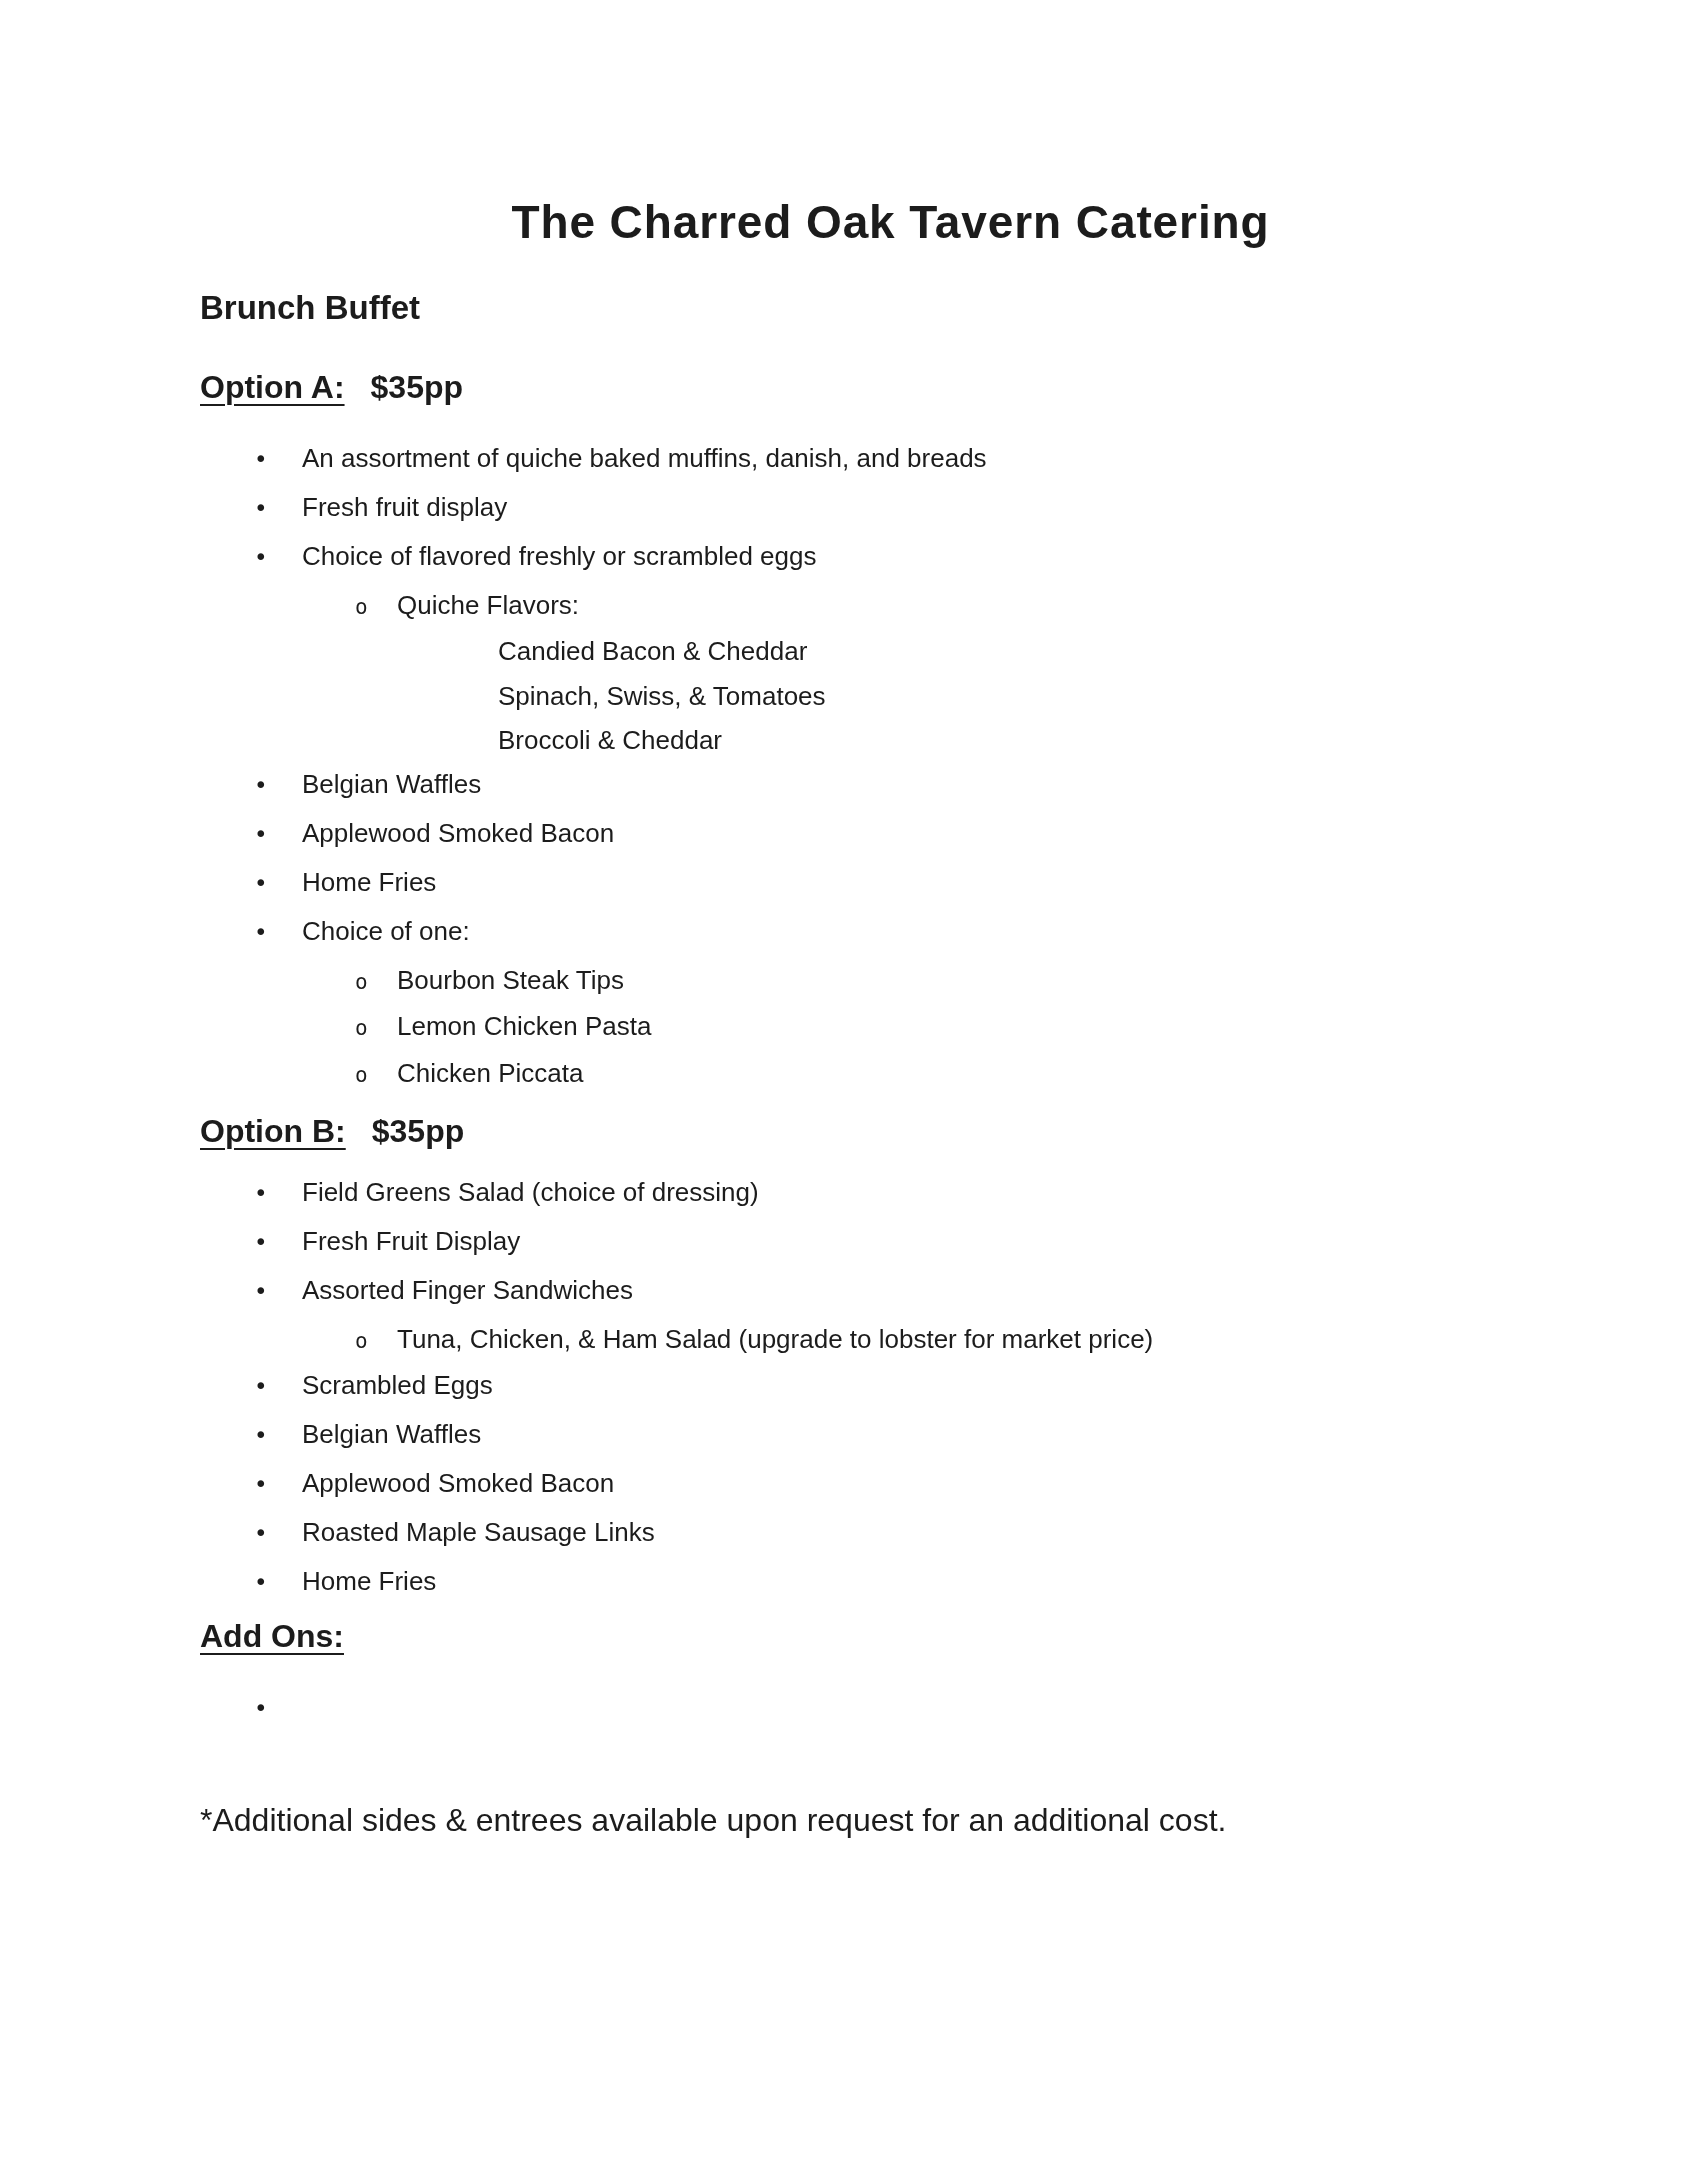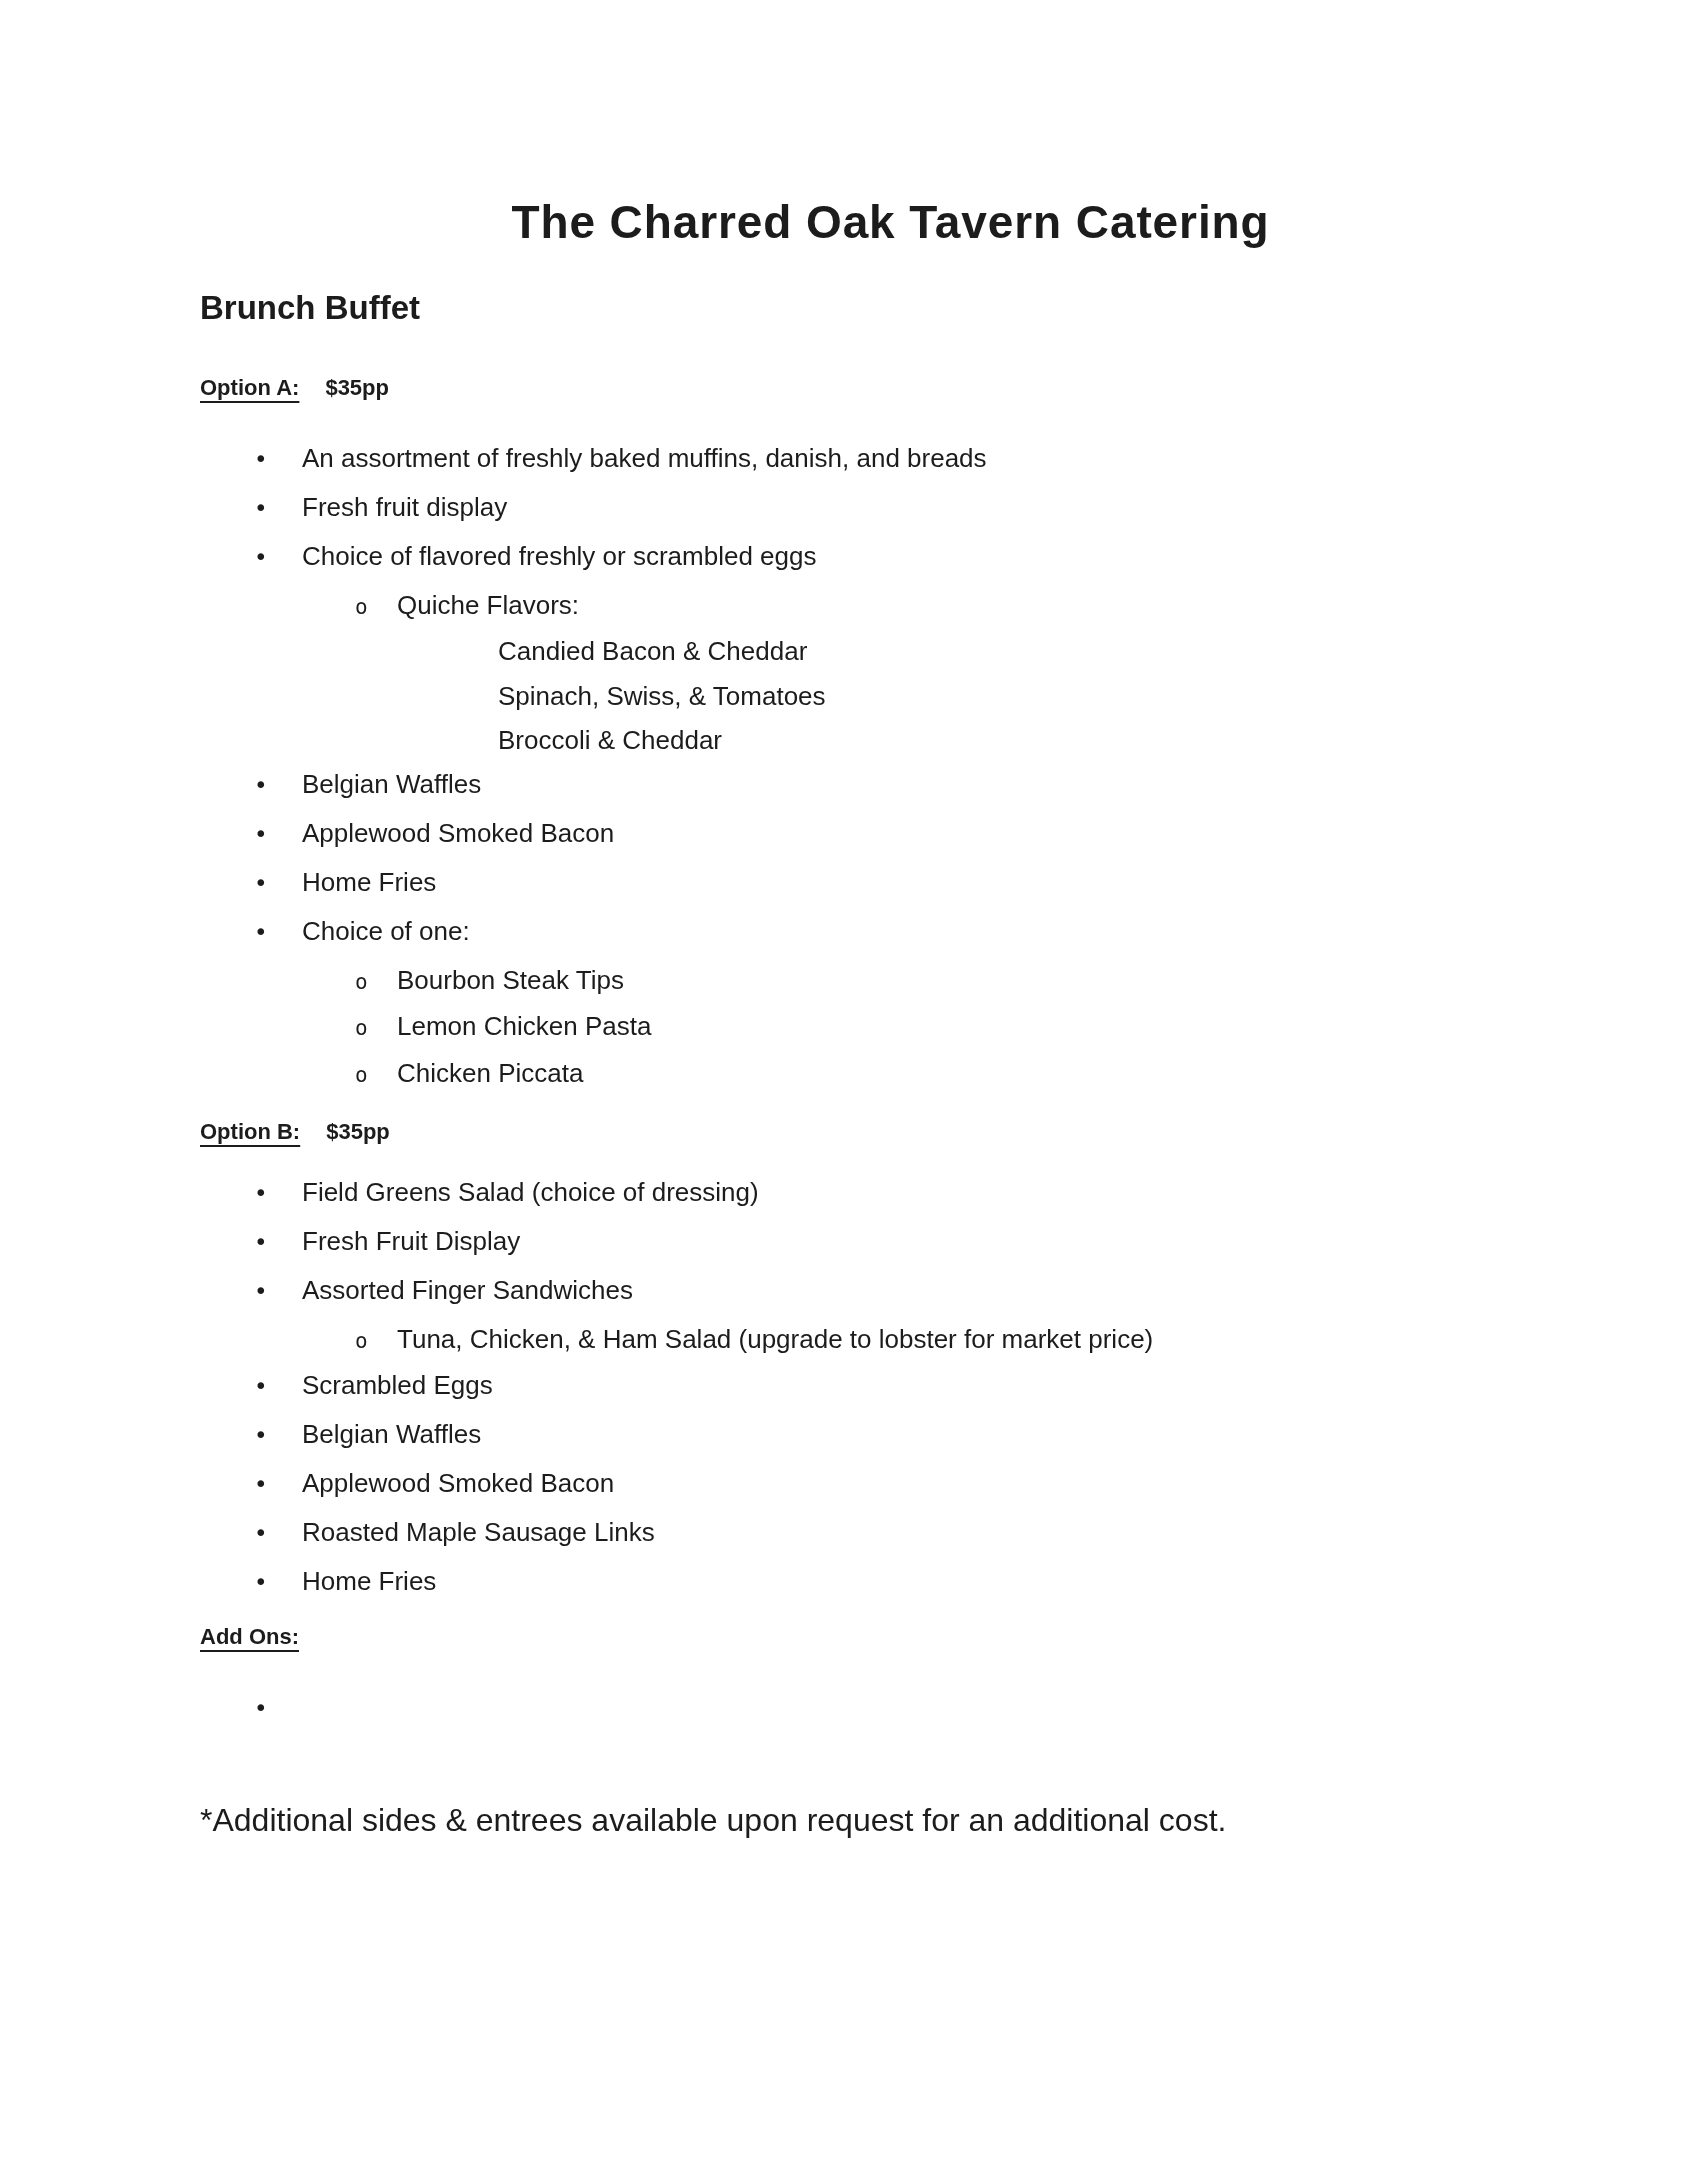--- a/index.html
+++ b/index.html
@@ -28,21 +28,21 @@
     white-space: nowrap;
   }
   .doc-subtitle {
     text-align: left;
     font-size: 33px;
     line-height: 39px;
     font-weight: 700;
     margin-top: 39px;
   }
   .section-heading {
-    font-size: 22px;
+    font-size: 32px;
     line-height: 37px;
     font-weight: 700;
     display: flex;
     align-items: baseline;
   }
   .section-heading .label {
     text-decoration: underline;
     text-decoration-thickness: 1.8px;
     text-underline-offset: 6.1px;
   }
@@ -105,21 +105,21 @@
   <div class="doc-subtitle">Brunch Buffet</div>
 
   <div class="section-heading heading-a">
     <span class="label">Option A:</span>
     <span class="price">$35pp</span>
   </div>
 
   <ul class="menu-list">
     <li class="lvl1">
       <span class="marker">•</span>
-      <span>An assortment of freshly baked muffins, danish, and breads</span>
+      <span>An assortment of quiche baked muffins, danish, and breads</span>
     </li>
     <li class="lvl1">
       <span class="marker">•</span>
       <span>Fresh fruit display</span>
     </li>
     <li class="lvl1">
       <span class="marker">•</span>
       <span>Choice of flavored freshly or scrambled eggs</span>
     </li>
     <li class="lvl2">

